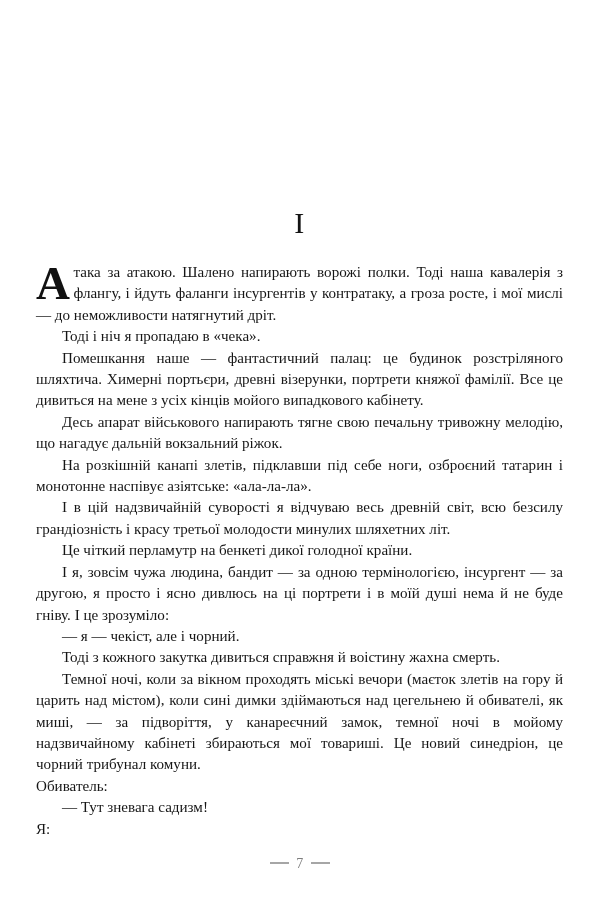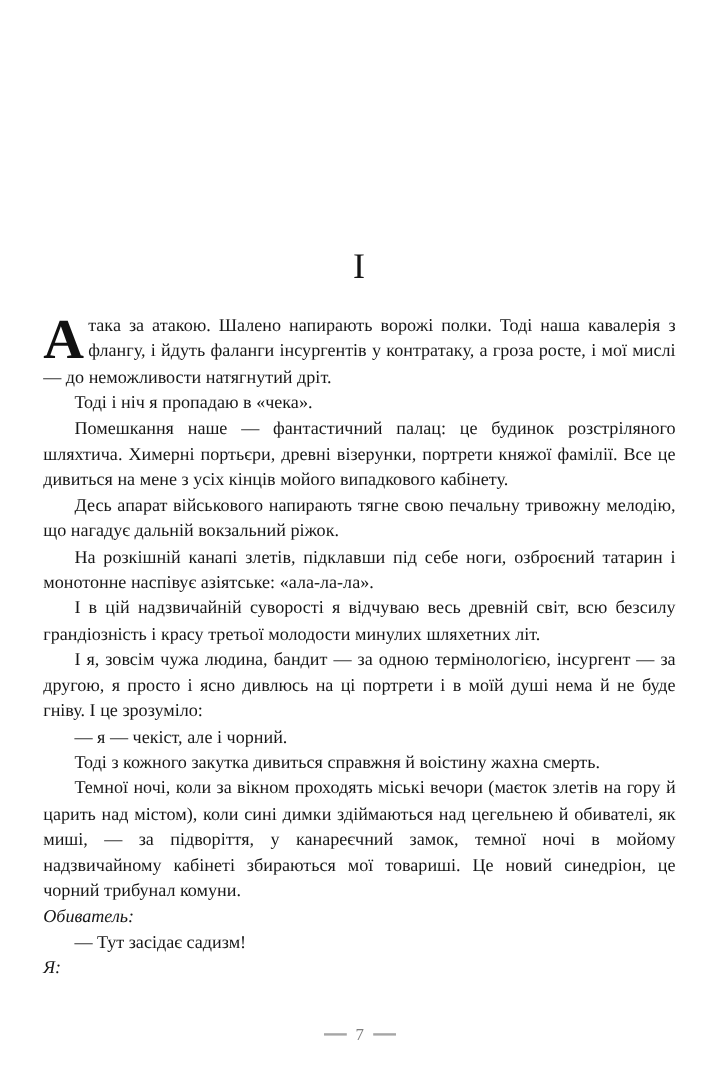--- a/index.html
+++ b/index.html
@@ -48,21 +48,20 @@
     hyphens: manual;
   }
 
   .body-text p {
     margin: 0;
     text-indent: 26px;
   }
 
   .body-text p.no-indent {
     text-indent: 0;
-    font-style: italic;
   }
 
   
   .para-first {
     text-indent: 0 !important;
     position: relative;
   }
 
   .dropcap {
     float: left;
@@ -120,32 +119,33 @@
 
       <p><span>Помешкання наше — фантастичний палац: це будинок розстріляного шляхтича. Химерні портьєри, древні візерунки, портрети княжої фамілії. Все це дивиться на мене з усіх кінців мойого випадкового кабінету.</span></p>
 
       <p><span>Десь апарат військового напирають тягне свою печальну тривожну мелодію, що нагадує дальній вокзальний ріжок.</span></p>
 
       <p><span>На розкішній канапі злетів, підклавши під себе ноги, озброєний татарин і монотонне наспівує азіятське: «ала-ла-ла».</span></p>
 
 
       <p><span>І в цій надзвичайній суворості я відчуваю весь древній світ, всю безсилу грандіозність і красу третьої молодости минулих шляхетних літ.</span></p>
 
+      <p><span>Це чіткий перламутр на бенкеті дикої голодної країни.</span></p>
 
       <p><span>І я, зовсім чужа людина, бандит — за одною термінологією, інсургент — за другою, я просто і ясно дивлюсь на ці портрети і в моїй душі нема й не буде гніву. І це зрозуміло:</span></p>
 
       <p><span>— я — чекіст, але і чорний.</span></p>
 
       <p><span>Тоді з кожного закутка дивиться справжня й воістину жахна смерть.</span></p>
 
       <p><span>Темної ночі, коли за вікном проходять міські вечори (маєток злетів на гору й царить над містом), коли сині димки здіймаються над цегельнею й обивателі, як миші, — за підворіття, у канареєчний замок, темної ночі в мойому надзвичайному кабінеті збираються мої товариші. Це новий синедріон, це чорний трибунал комуни.</span></p>
 
       <p class="no-indent"><span>Обиватель:</span></p>
 
-      <p><span>— Тут засідає садизм!</span></p>
+      <p><span>— Тут зневага садизм!</span></p>
 
       <p class="no-indent"><span>Я:</span></p>
 
     </div>
   </div>
 
   <div class="page-footer">
     <span class="rule"></span><span class="folio">7</span><span class="rule"></span>
   </div>
 

